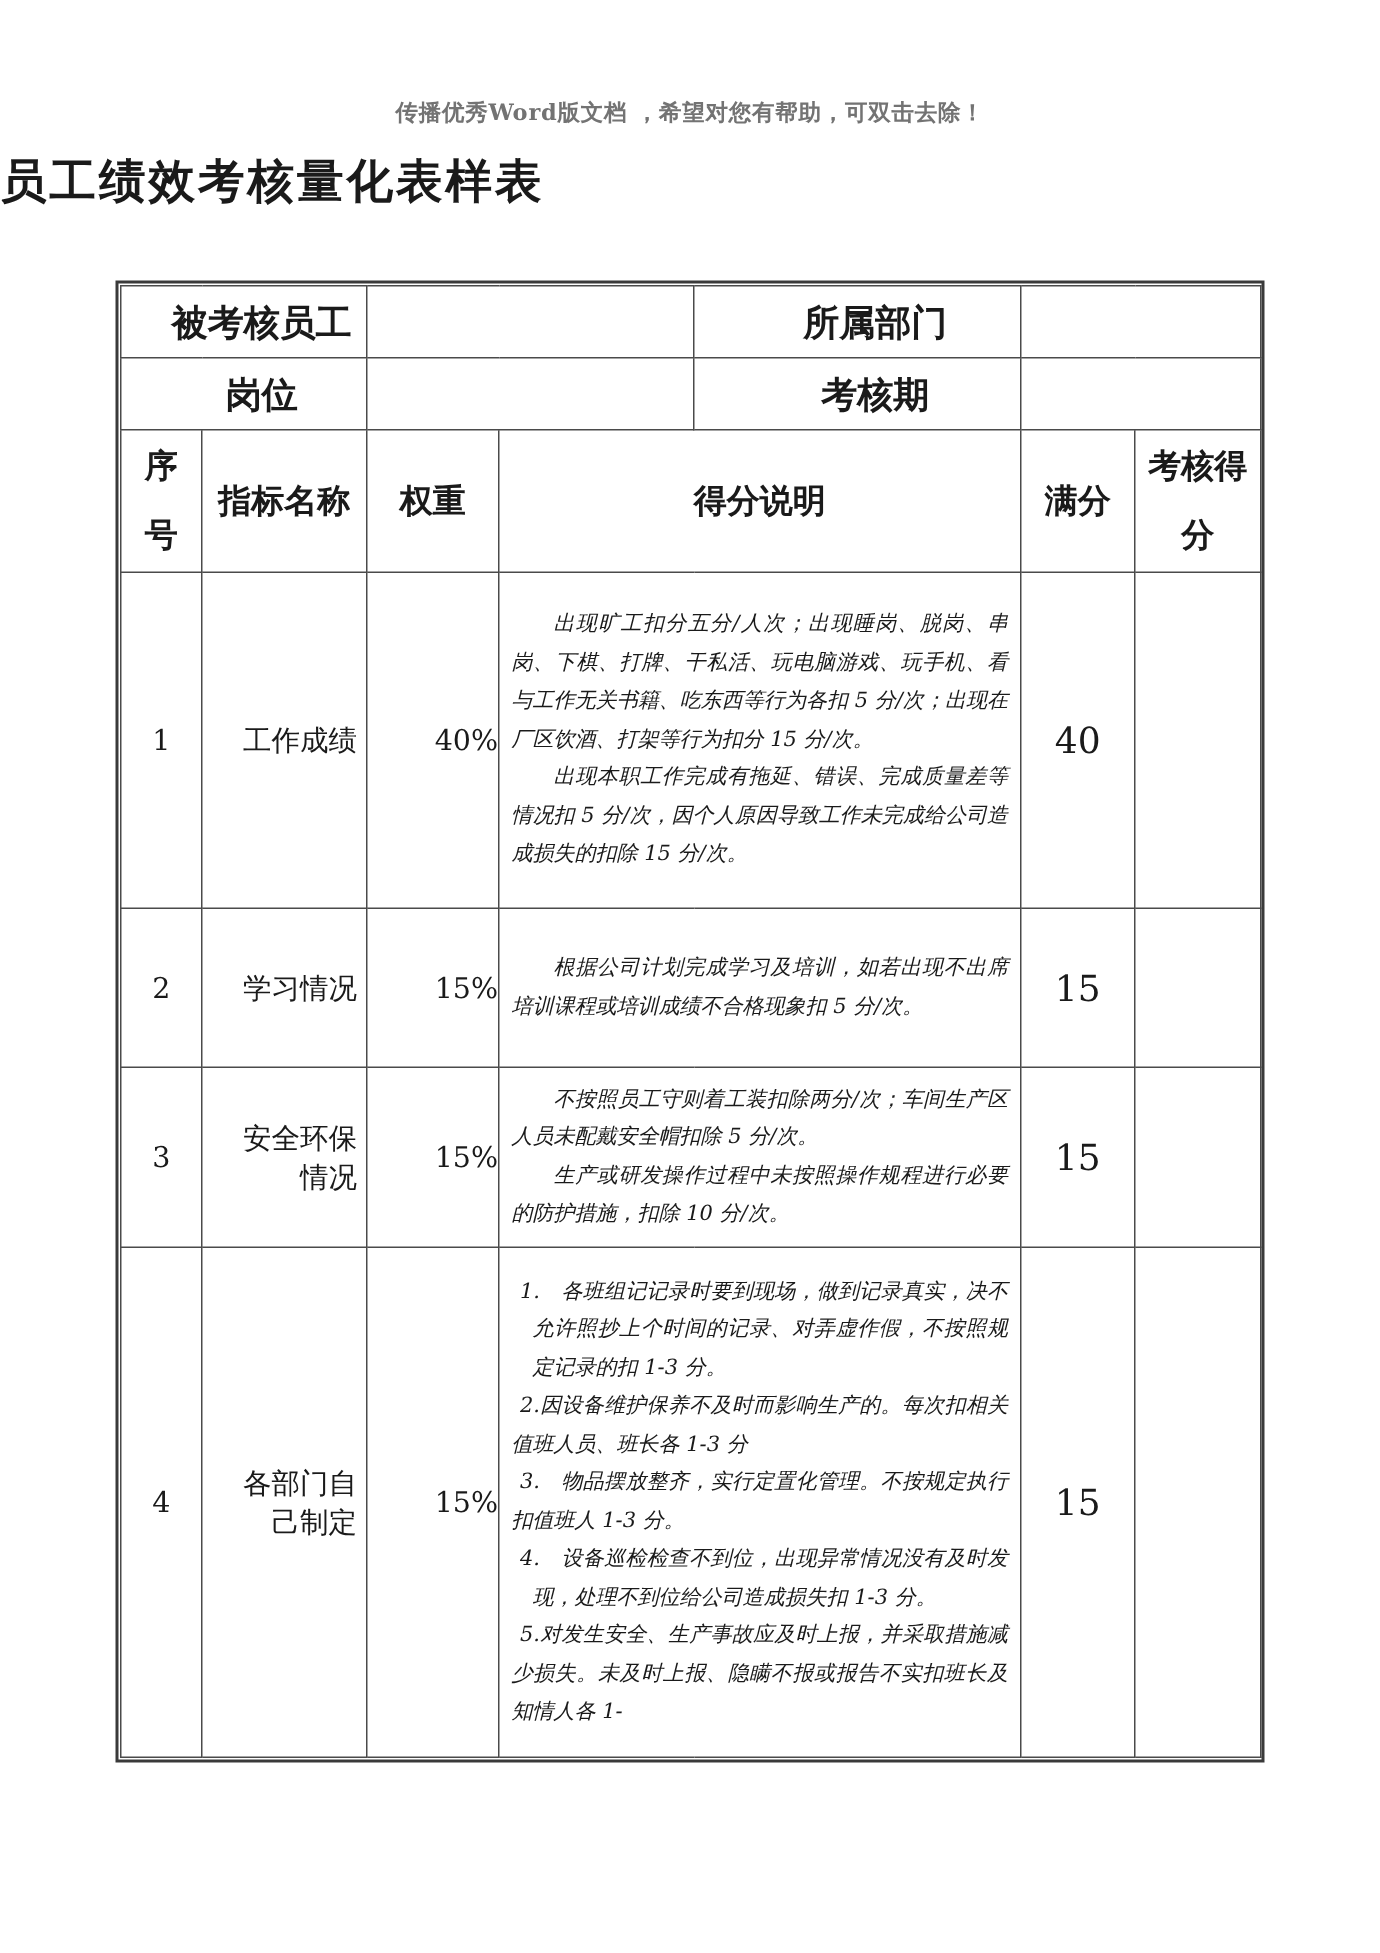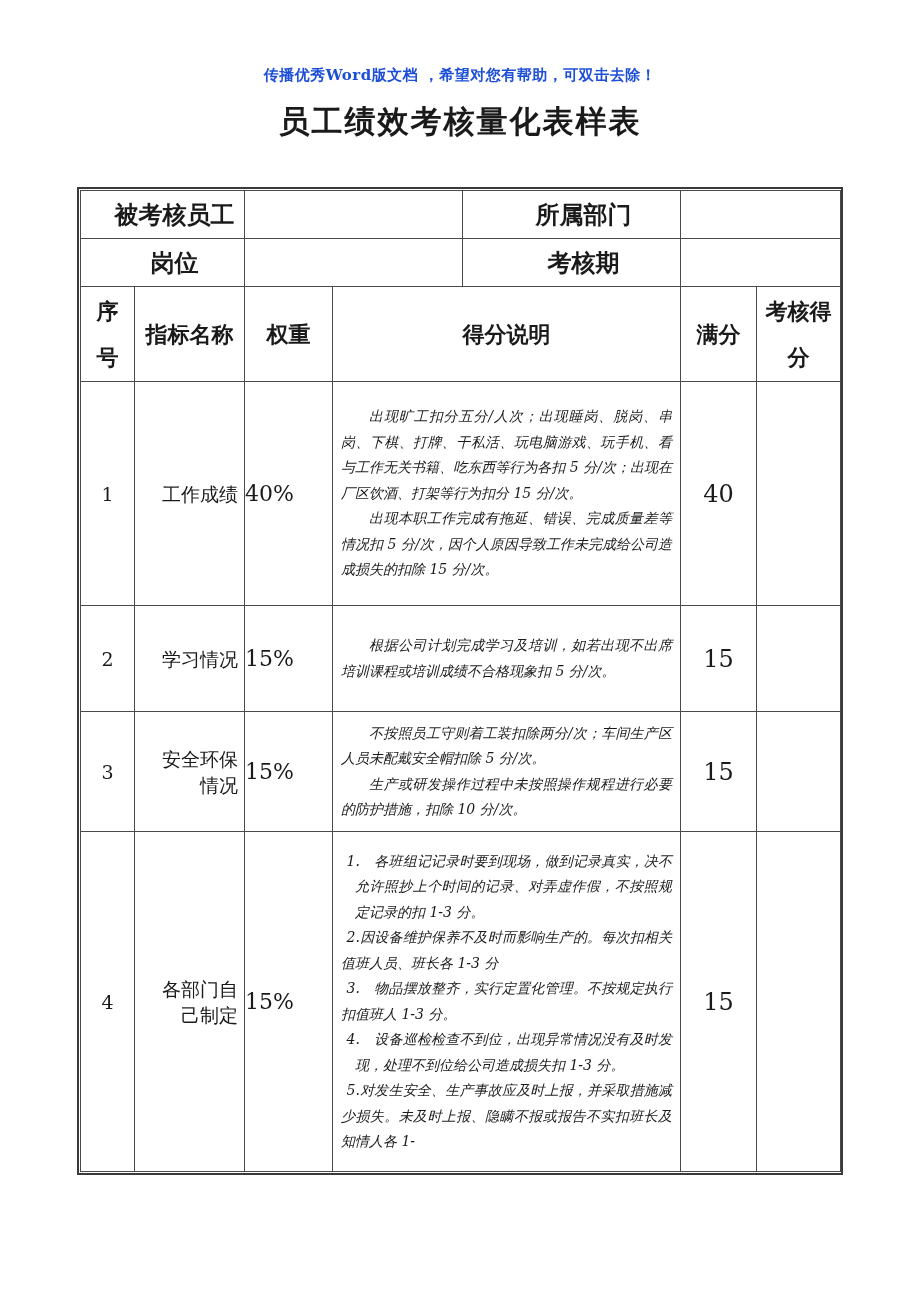--- a/index.html
+++ b/index.html
@@ -8,21 +8,21 @@
     font-family:"DejaVu Serif","Liberation Serif",serif;
     color:#1a1a1a; overflow:hidden;
   }
   .page { padding-top:66px; }
 
   .notice {
     text-align:center; font-size:15px; font-weight:bold;
     letter-spacing:0.5px; line-height:18px;
   }
   .title {
-    text-align:center; font-size:31px; font-weight:bold;
+    font-size:31px; font-weight:bold;
     letter-spacing:2px; margin-top:15px; line-height:44px;
   }
 
   .table-outer {
     width:760px; margin:44px auto 0;
     border:2px solid #3a3a3a; padding:1px;
   }
   table { border-collapse:collapse; table-layout:fixed; width:760px; }
   td { border:1px solid #4a4a4a; vertical-align:middle; overflow:hidden; padding:0; }
 
@@ -32,35 +32,35 @@
   tr.r2 { height:106px; }
   tr.r3 { height:120px; }
   tr.r4 { height:340px; }
 
   .info-label { font-weight:bold; font-size:24px; text-align:center;padding-left:24px; }
   .th { font-weight:bold; font-size:22px; text-align:center; line-height:26px; }
   .th-two { white-space:pre-line; line-height:46px; }
 
   .cell-index  { text-align:center; font-size:19px; }
   .cell-name   { font-size:19px; text-align:right; padding:0 6px 0 9px; line-height:26px; }
-  .cell-weight { text-align:left; font-size:22px; }
+  .cell-weight { text-align:right; font-size:19px; }
   .cell-max    { text-align:center; font-size:24px; }
 
   .cell-desc { font-size:14px; line-height:25.5px; text-align:justify; padding:2px 8px;font-style:italic; }
   .cell-desc p { margin:0; }
   .p-ind   { text-indent:2em; }
   .li-hang { padding-left:1em; text-indent:-0.6em; }
   .li-flush{ text-indent:0.4em; }
 </style>
 </head>
 <body>
 
 <div class="page">
 
-  <div class="notice" id="notice" style="color: #1d4ed8;">传播优秀Word版文档 ，希望对您有帮助，可双击去除！</div>
+  <div class="notice" id="notice" style="color: #737373;">传播优秀Word版文档 ，希望对您有帮助，可双击去除！</div>
 
   <h1 class="title">员工绩效考核量化表样表</h1>
 
   <div class="table-outer">
     <table>
       <colgroup>
         <col style="width:54px">
           <col style="width:110px">
           <col style="width:88px">
         <col style="width:130px">

